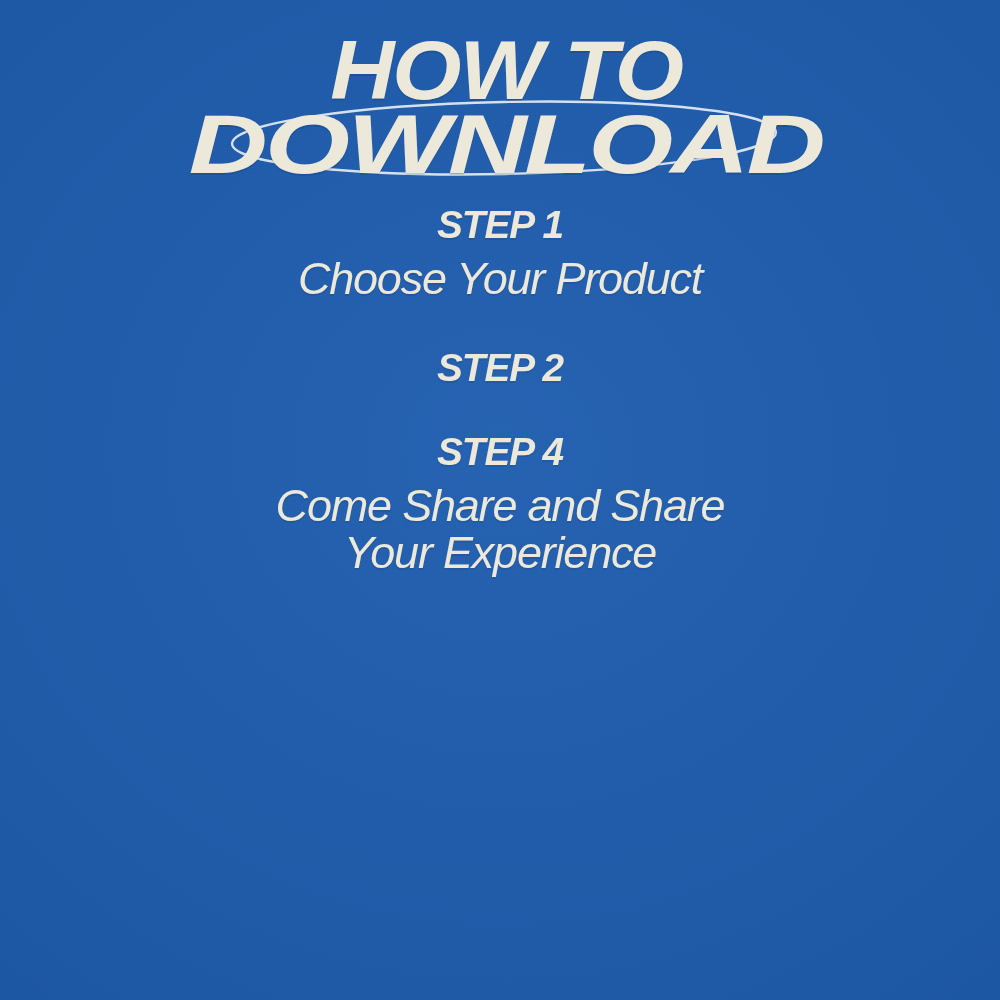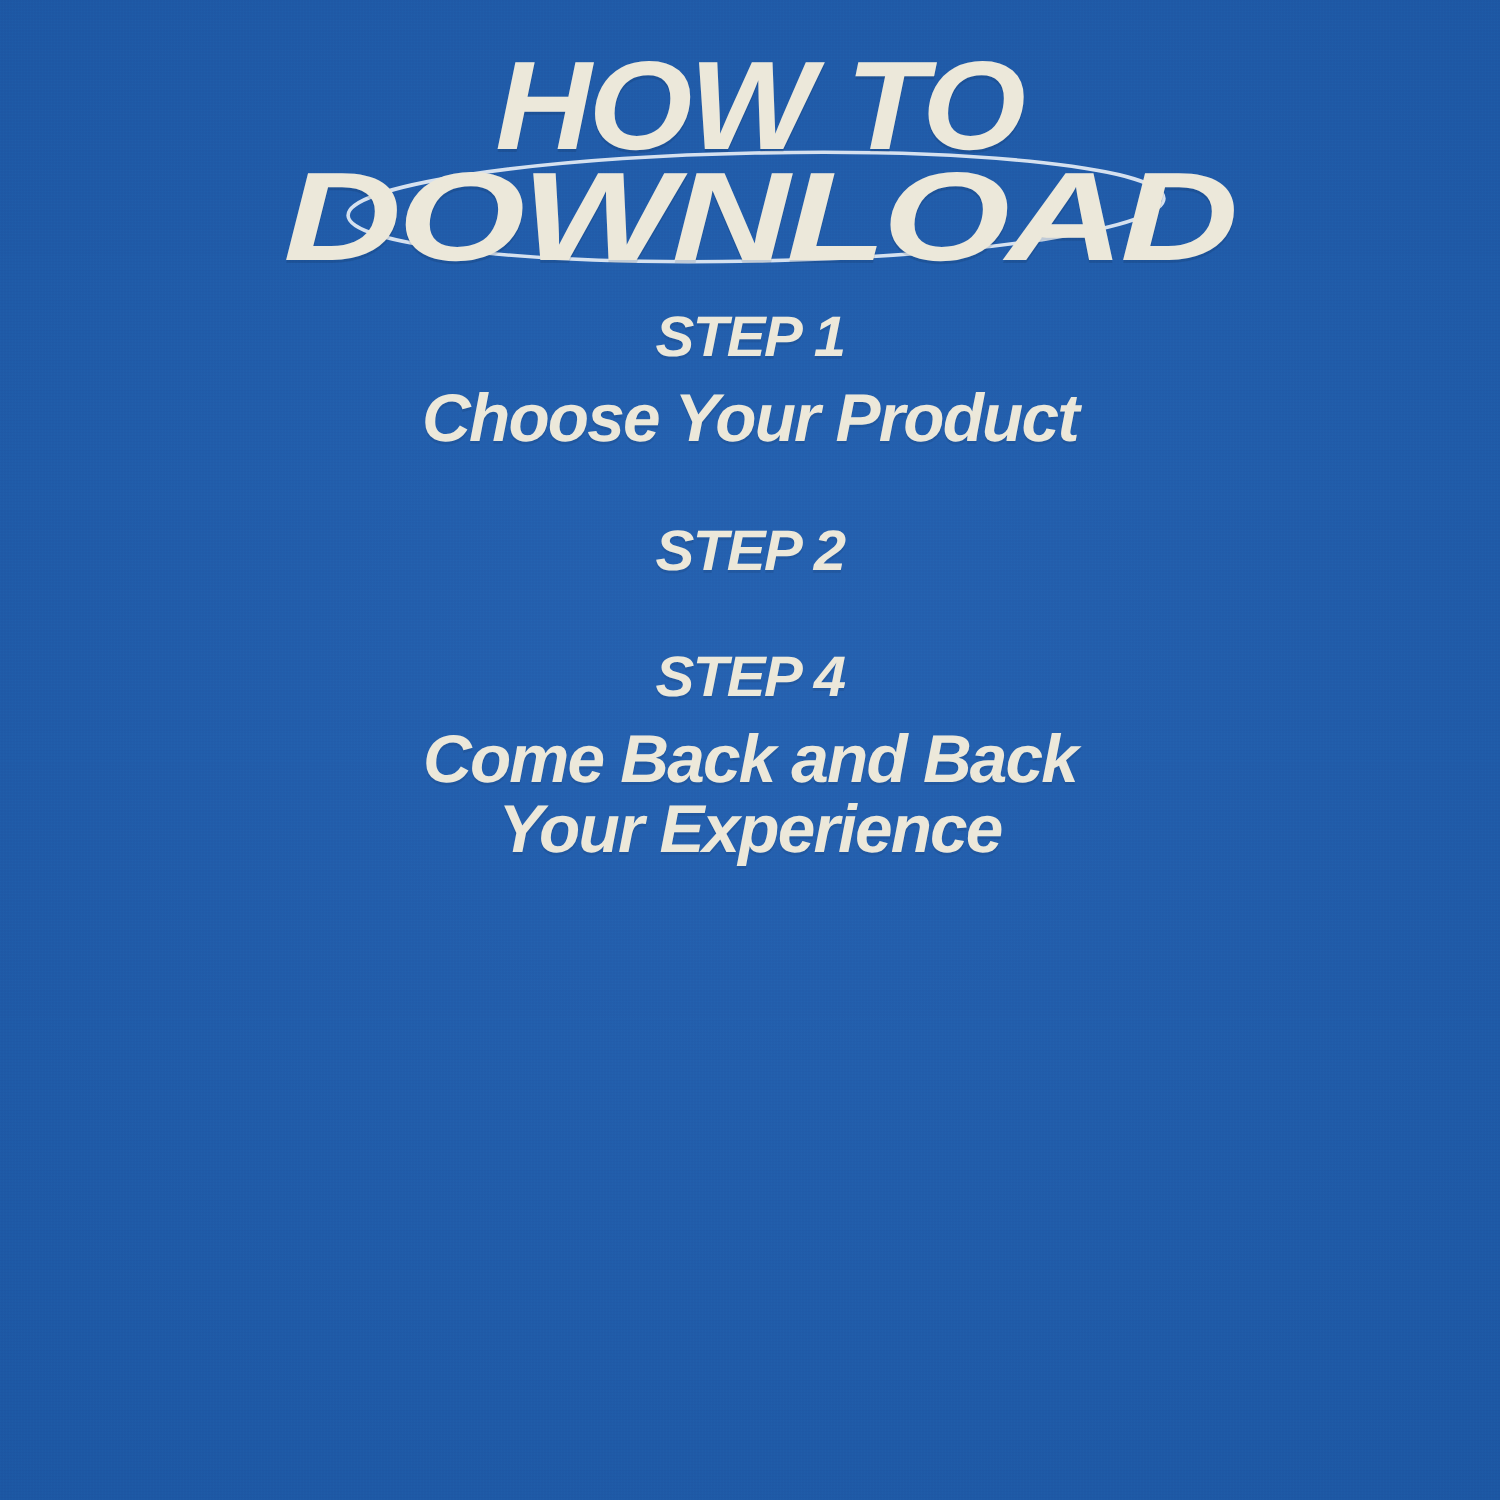--- a/index.html
+++ b/index.html
@@ -88,21 +88,21 @@
     font-weight:bold;
     font-style:italic;
     font-size:38px;
     line-height:1.0;
     letter-spacing:-1px;
     transform:scaleX(1.02);
     text-shadow:0 2px 0 rgba(0,0,0,.08);
   }
   .step-title {
     color:#ece8da;
-    font-weight:bold;
+    font-weight:normal;
     font-style:italic;
     font-size:45px;
     line-height:1.04;
     letter-spacing:-1.2px;
     margin-top:12px;
     text-shadow:0 2px 0 rgba(0,0,0,.08);
   }
   .step-title .tline { display:block; }
 </style>
 </head>
@@ -136,19 +136,19 @@
     </div>
 
     <div class="step">
       <div class="step-label" style="color: rgb(236, 232, 218);">STEP 2</div>
     </div>
 
 
     <div class="step">
       <div class="step-label" style="color: rgb(236, 232, 218);">STEP 4</div>
       <div class="step-title" style="color: rgb(236, 232, 218);">
-        <span class="tline">Come Back and Back</span>
+        <span class="tline">Come Share and Share</span>
         <span class="tline">Your Experience</span>
       </div>
     </div>
 
   </div>
 </div>
 
 </body></html>

